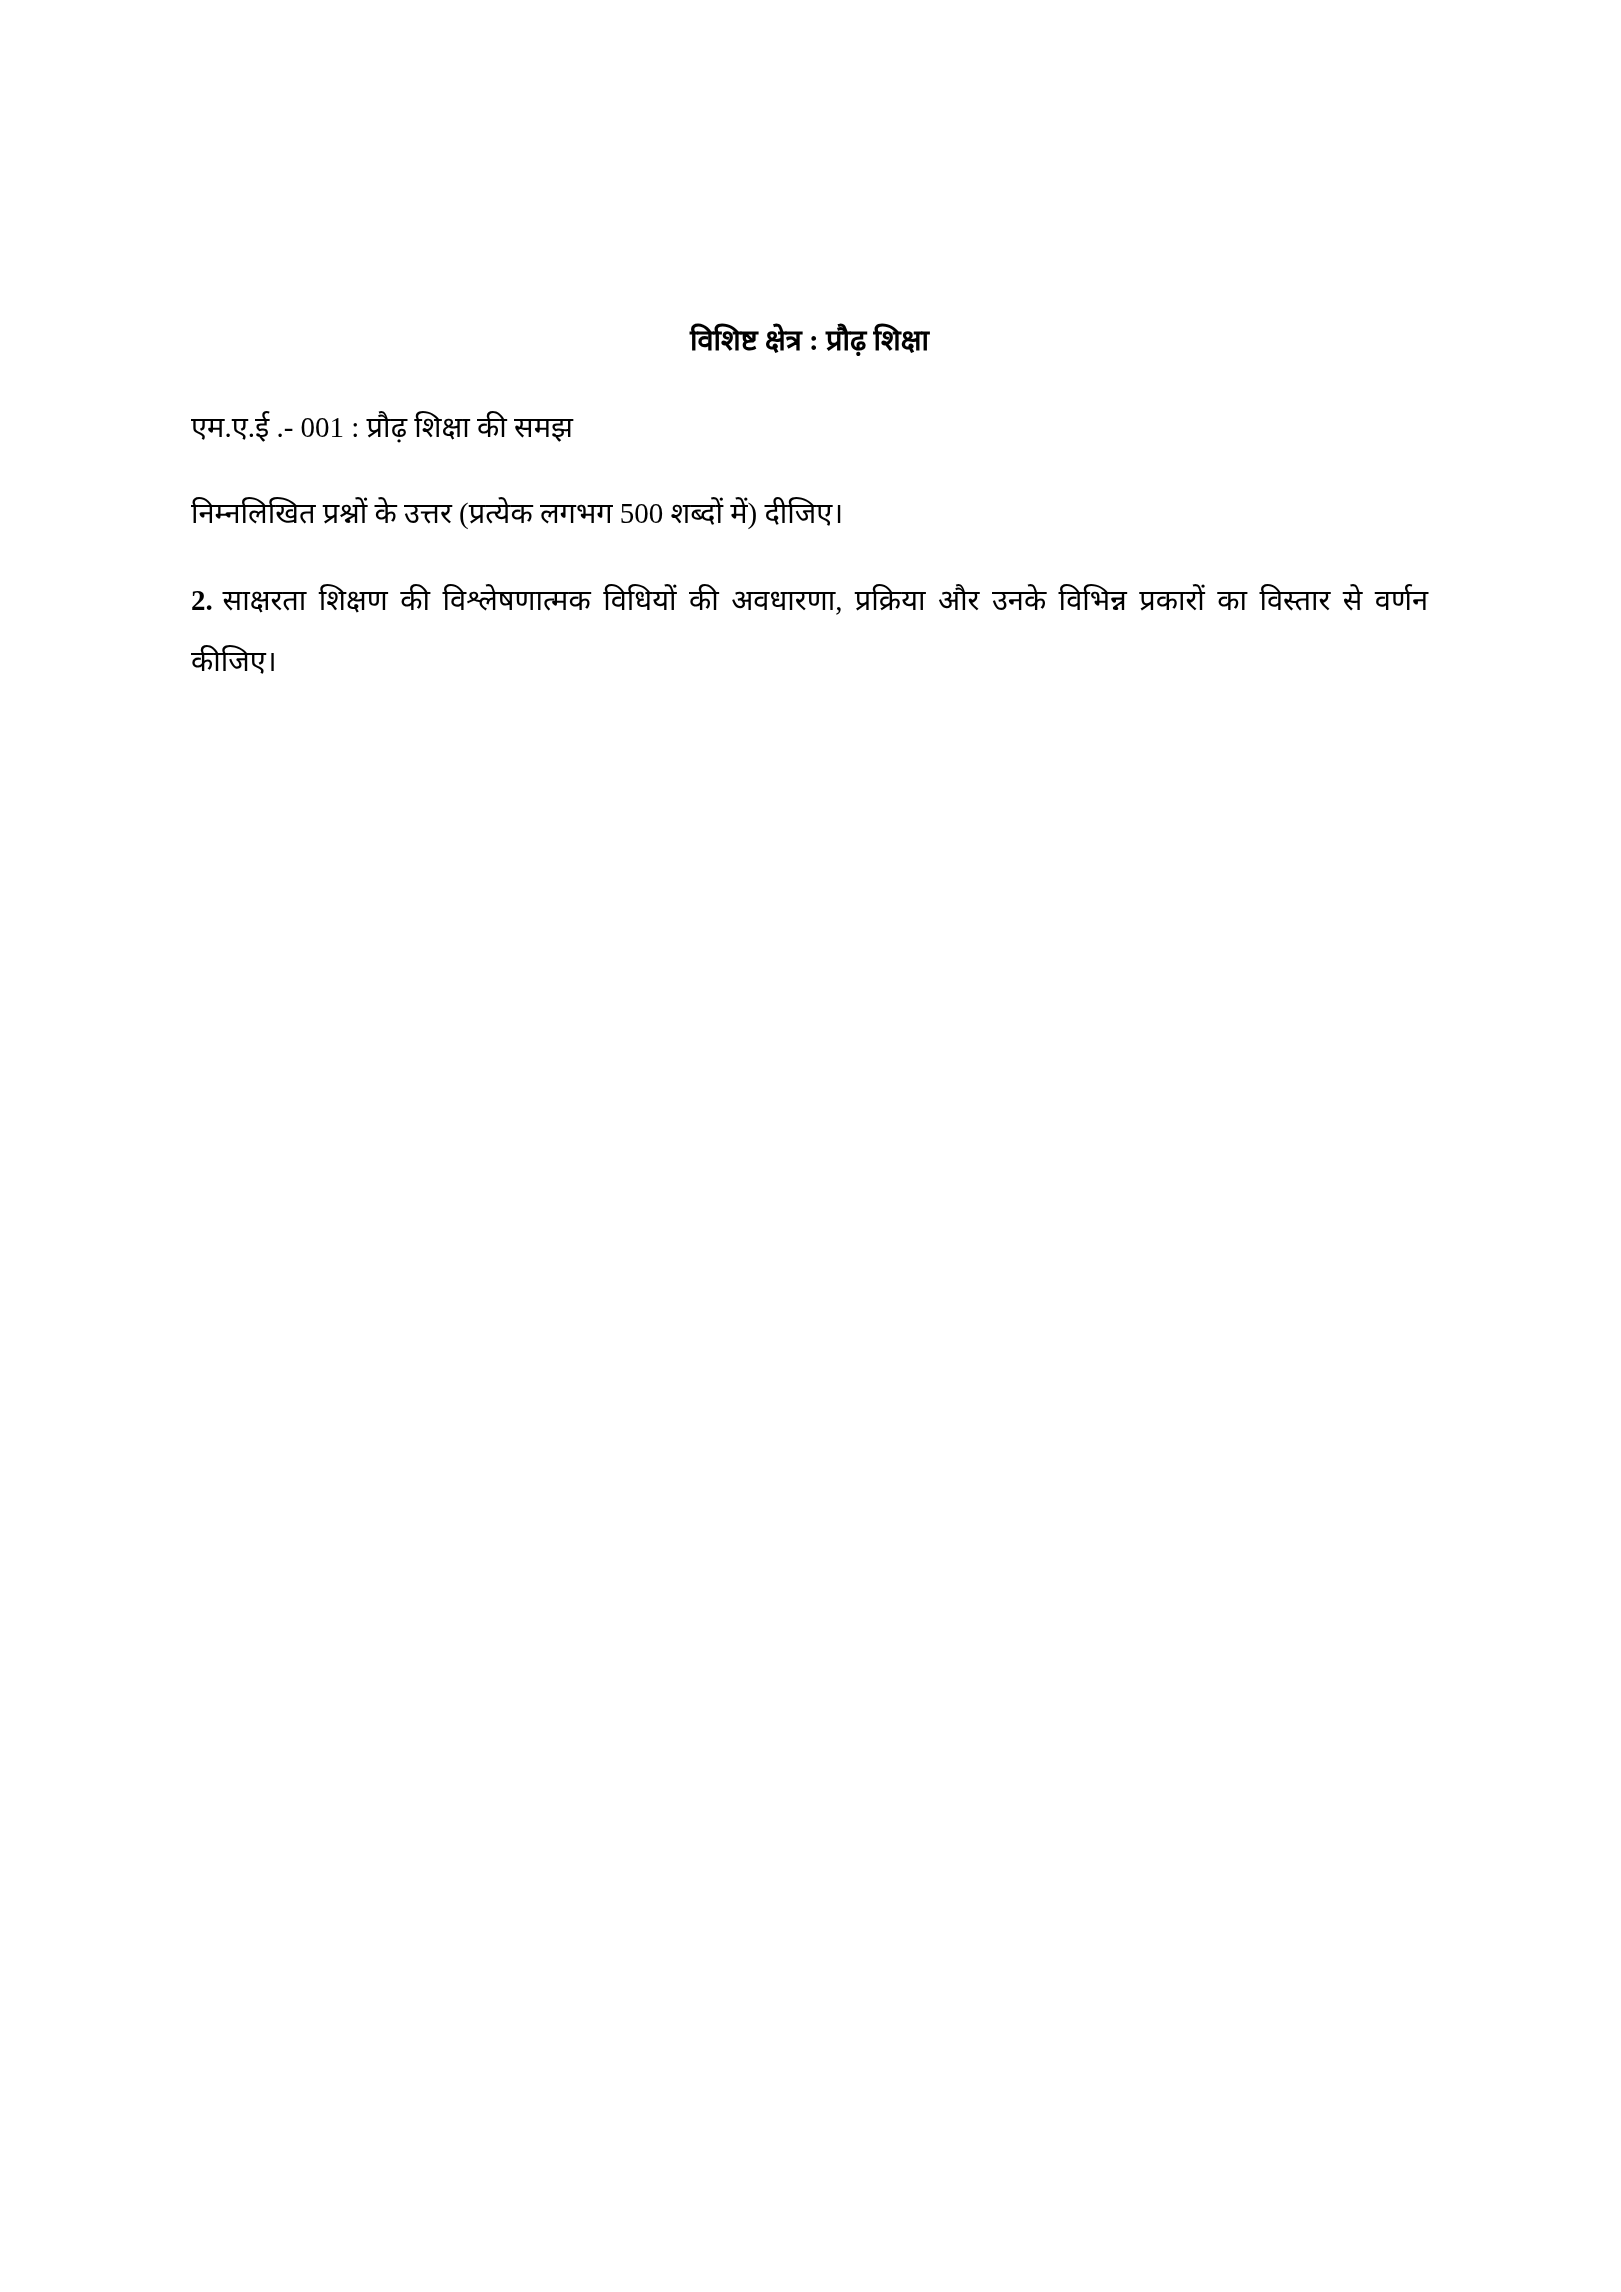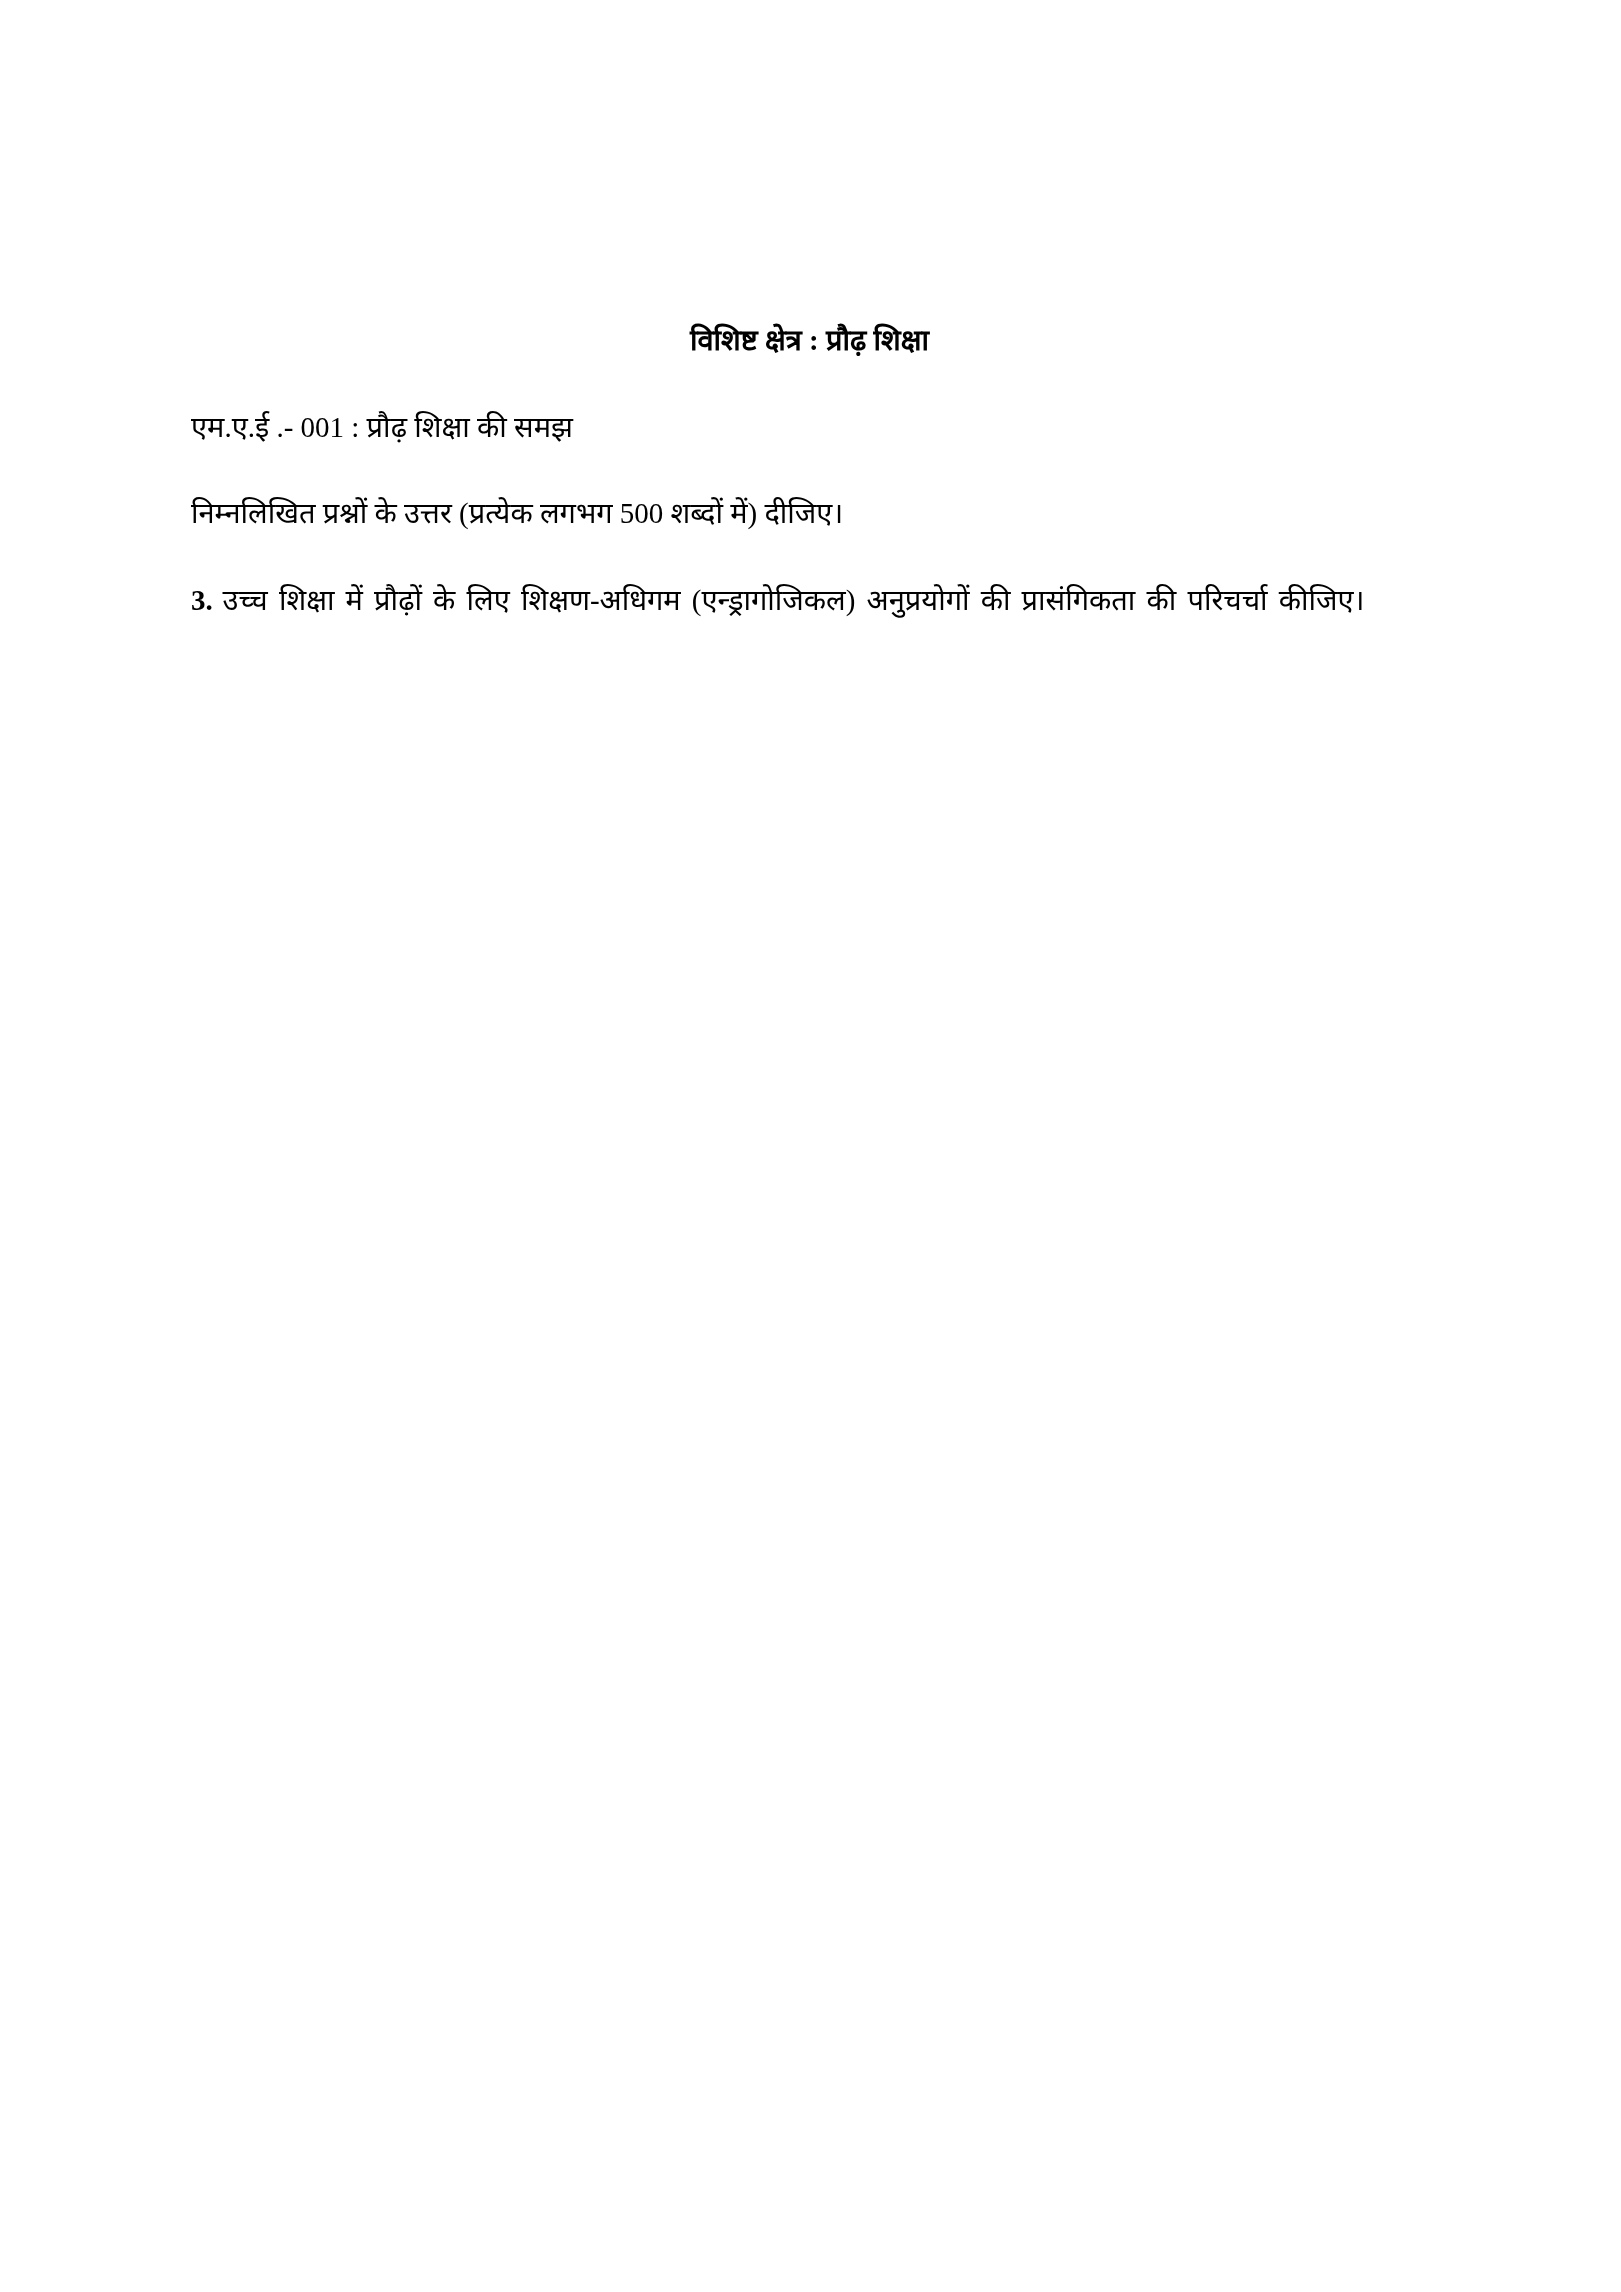--- a/index.html
+++ b/index.html
@@ -53,20 +53,20 @@
 <div class="page">
   <div class="content">
 
     <p class="doc-heading">विशिष्ट क्षेत्र : प्रौढ़ शिक्षा</p>
 
     <p class="course-line">एम.ए.ई .- 001 : प्रौढ़ शिक्षा की समझ</p>
 
     <p class="instruction-line">निम्नलिखित प्रश्नों के उत्तर (प्रत्येक लगभग 500 शब्दों में) दीजिए।</p>
 
 
+    <p class="question">
+      <span class="qnum">2.</span><span>साक्षरता शिक्षण की विश्लेषणात्मक विधियों की अवधारणा, प्रक्रिया और उनके विभिन्न प्रकारों का विस्तार से वर्णन कीजिए।</span>
+    </p>
 
-    <p class="question">
-      <span class="qnum">3.</span><span>उच्च शिक्षा में प्रौढ़ों के लिए शिक्षण-अधिगम (एन्ड्रागोजिकल) अनुप्रयोगों की प्रासंगिकता की परिचर्चा कीजिए।</span>
-    </p>
 
   </div>
 </div>
 
 
 </body></html>

